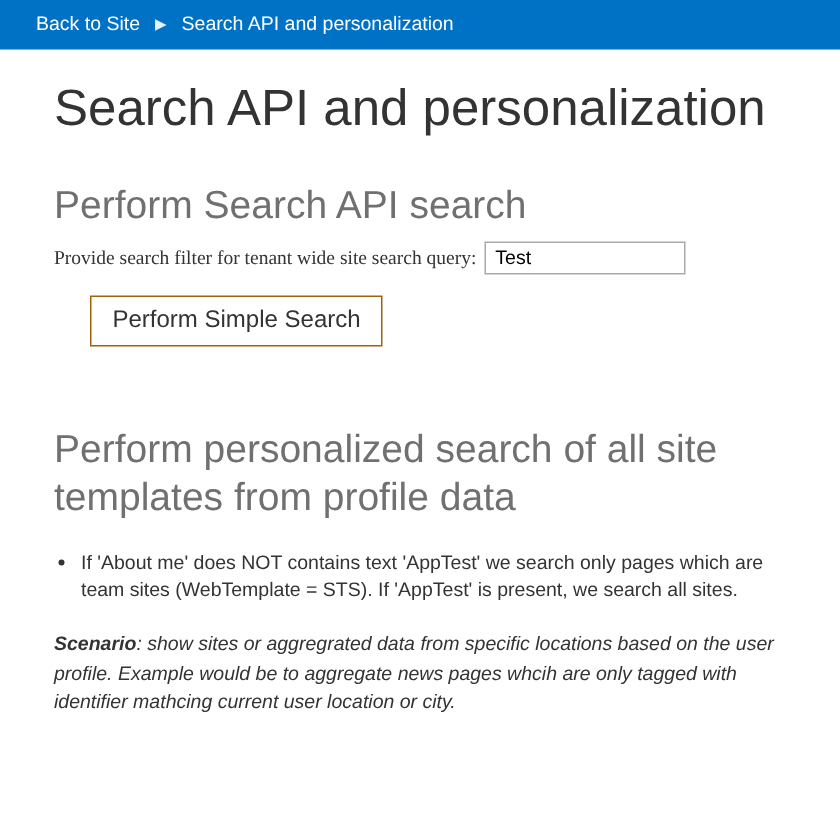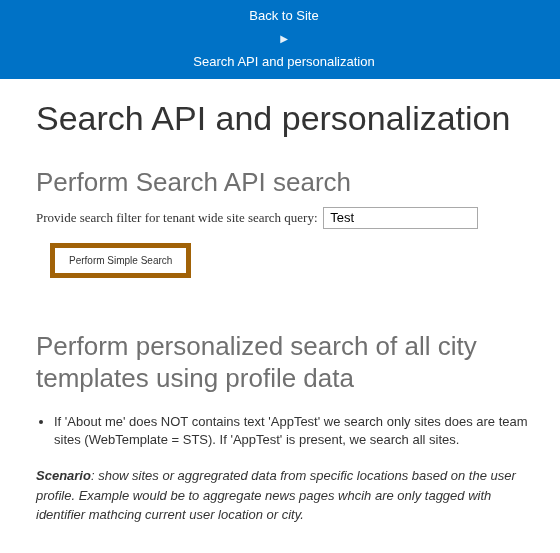--- a/index.html
+++ b/index.html
@@ -14,21 +14,20 @@
       width: 560px;
     }
     .breadcrumb {
       background: #0072c6;
       color: #ffffff;
       padding: 8px 16px 10px 24px;
       font-size: 13px;
       display: flex;
       align-items: center;
       gap: 10px;
-      flex-direction: column;
     }
     .breadcrumb a {
       color: #ffffff;
       text-decoration: none;
     }
     .breadcrumb .sep {
       font-size: 10px;
       opacity: 0.9;
     }
     .content {
@@ -57,34 +56,34 @@
     }
     .filter-row label {
       margin-right: 2px;
       font-family: Liberation Serif, serif;
     }
     .filter-row input[type="text"] {
       font-family: inherit;
       font-size: 13px;
       padding: 2px 6px;
       border: 1px solid #a9a9a9;
-      width: 155px;
+      width: 134px;
       height: 22px;
       vertical-align: baseline;
     }
     .btn {
       display: inline-block;
       font-family: inherit;
-      font-size: 10px;
+      font-size: 16px;
       color: #333;
       background: #ffffff;
-      border: 5px solid #a16207;
+      border: 1px solid #a16207;
       padding: 7px 14px;
       cursor: pointer;
-      margin-left: 14px;
+      margin-left: 24px;
     }
     .spacer-lg {
       height: 34px;
     }
     ul.notes {
       margin: 18px 0 16px 0;
       padding-left: 18px;
       font-size: 13px;
       color: #333;
       line-height: 1.45;
@@ -117,24 +116,24 @@
 
   <div class="filter-row">
     <label>Provide search filter for tenant wide site search query:</label>
     <input type="text" value="Test" style="">
   </div>
 
   <button class="btn">Perform Simple Search</button>
 
   <div class="spacer-lg"></div>
 
-  <h2 class="section-title">Perform personalized search of all city templates using profile data</h2>
+  <h2 class="section-title">Perform personalized search of all site templates from profile data</h2>
 
   <ul class="notes">
-    <li>If 'About me' does NOT contains text 'AppTest' we search only sites does are team sites (WebTemplate = STS). If 'AppTest' is present, we search all sites.</li>
+    <li>If 'About me' does NOT contains text 'AppTest' we search only pages which are team sites (WebTemplate = STS). If 'AppTest' is present, we search all sites.</li>
   </ul>
 
   <p class="scenario">
     <b>Scenario</b><span>: show sites or aggregrated data from specific locations based on the user profile. Example would be to aggregate news pages whcih are only tagged with identifier mathcing current user location or city.</span>
   </p>
 
 
 </div>
 
 </body></html>

